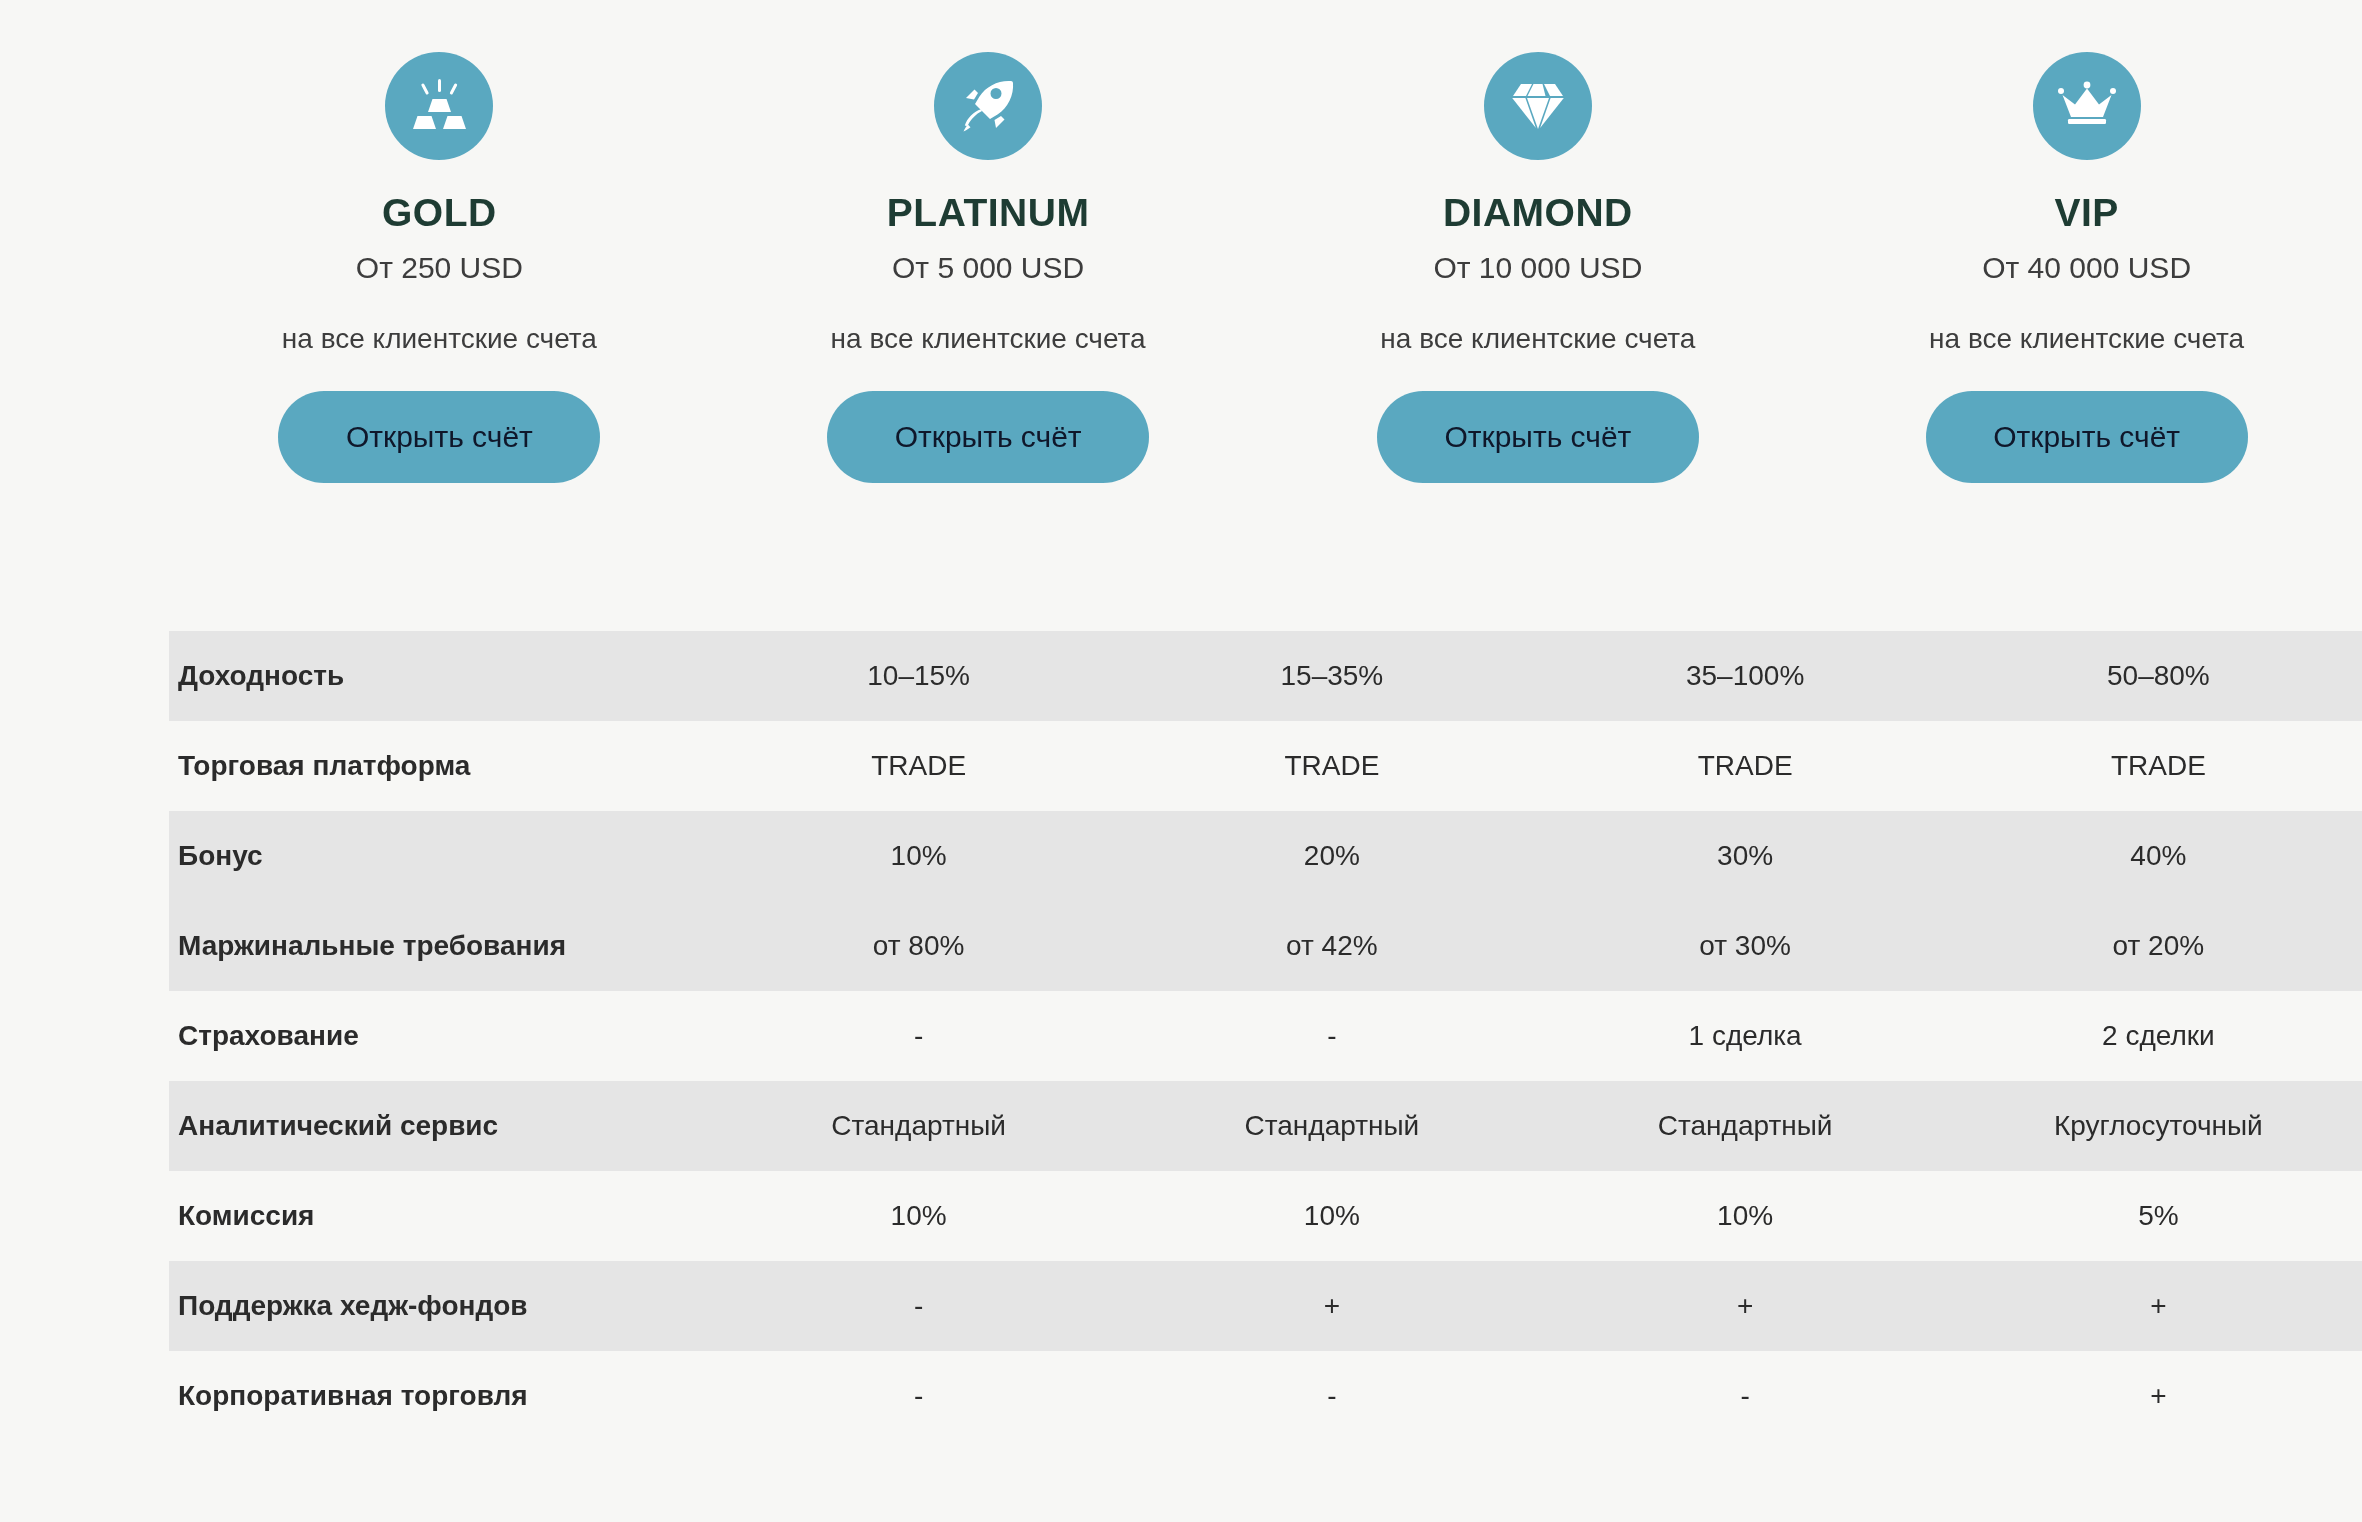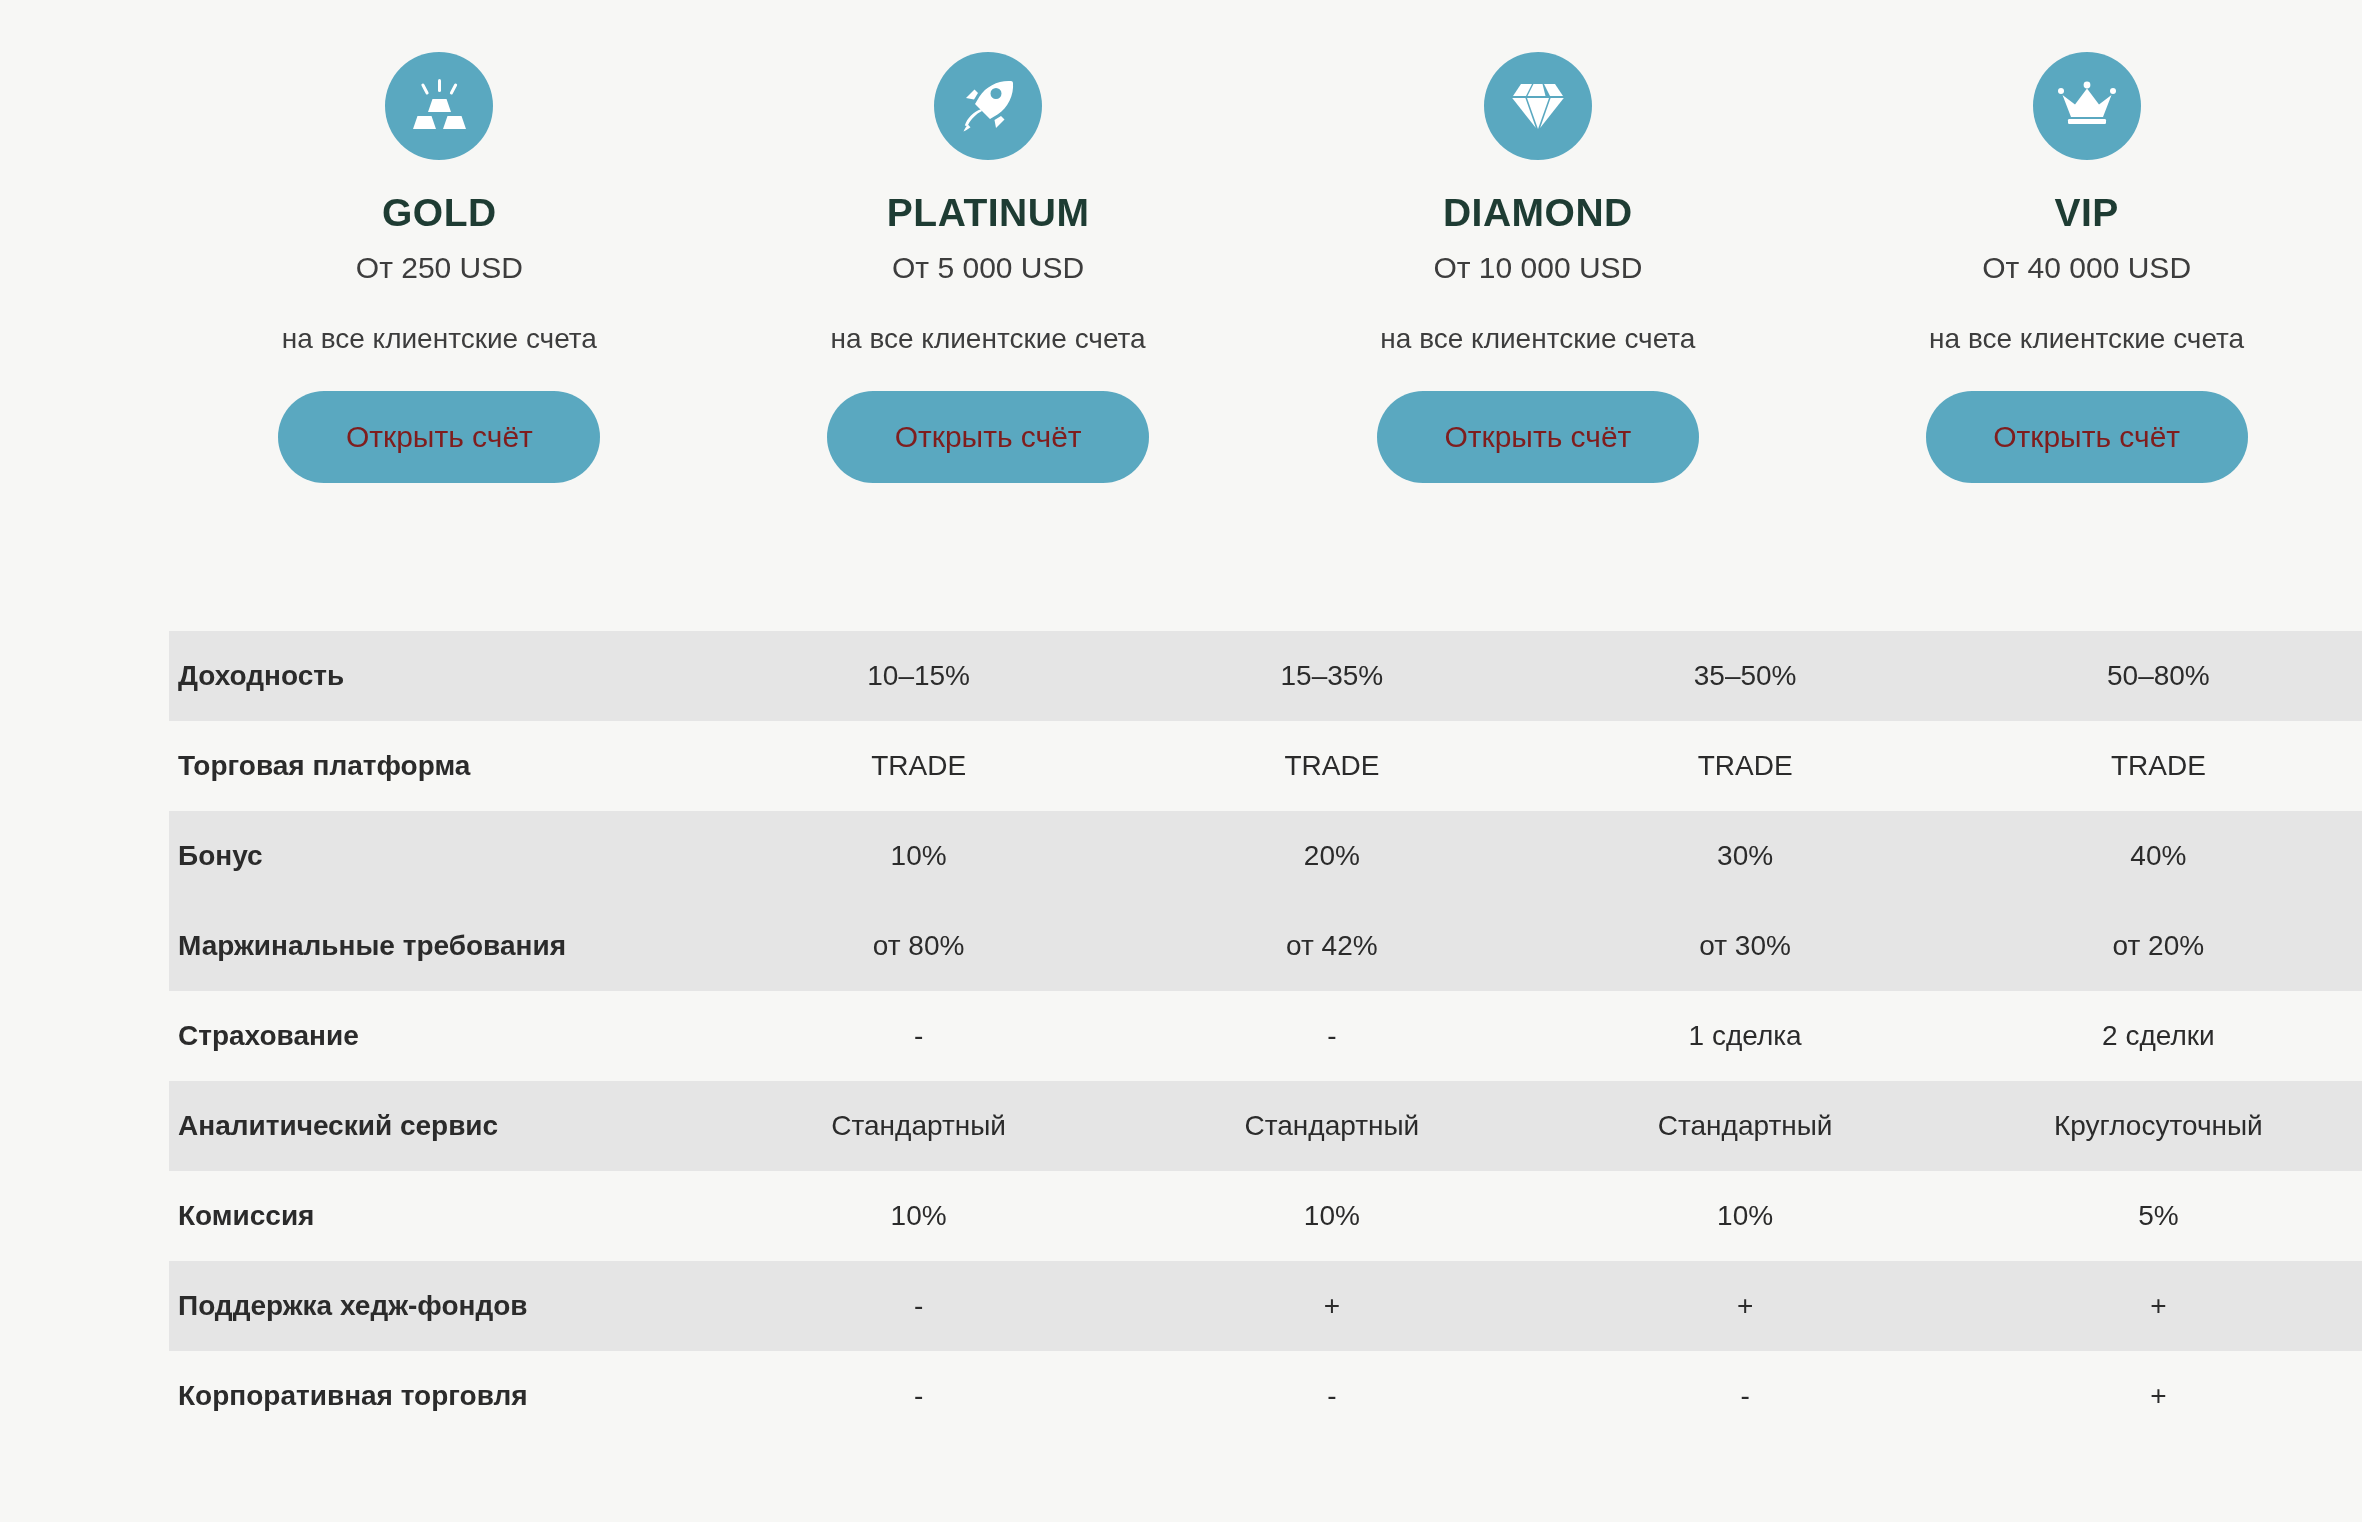--- a/index.html
+++ b/index.html
@@ -74,21 +74,21 @@
     color: #3d3d3d;
     white-space: nowrap;
   }
   .plan-btn {
     margin-top: 36px;
     min-width: 322px;
     height: 92px;
     border: none;
     border-radius: 46px;
     background: #5aa8c0;
-    color: #7f1d1d;
+    color: #0f172a;
     font-size: 30px;
     font-family: "Liberation Sans", sans-serif;
     cursor: pointer;
     padding: 0 40px;
     white-space: nowrap;
   }
 
   
   .cmp-table {
     position: absolute;
@@ -203,21 +203,21 @@
     </div>
 
   </div>
 
   <table class="cmp-table">
     <tbody>
         <tr class="odd">
           <td class="feature">Доходность</td>
           <td class="val">10–15%</td>
           <td class="val">15–35%</td>
-          <td class="val">35–50%</td>
+          <td class="val">35–100%</td>
           <td class="val">50–80%</td>
         </tr>
         <tr class="even">
           <td class="feature">Торговая платформа</td>
           <td class="val">TRADE</td>
           <td class="val">TRADE</td>
           <td class="val">TRADE</td>
           <td class="val">TRADE</td>
         </tr>
         <tr class="odd">

